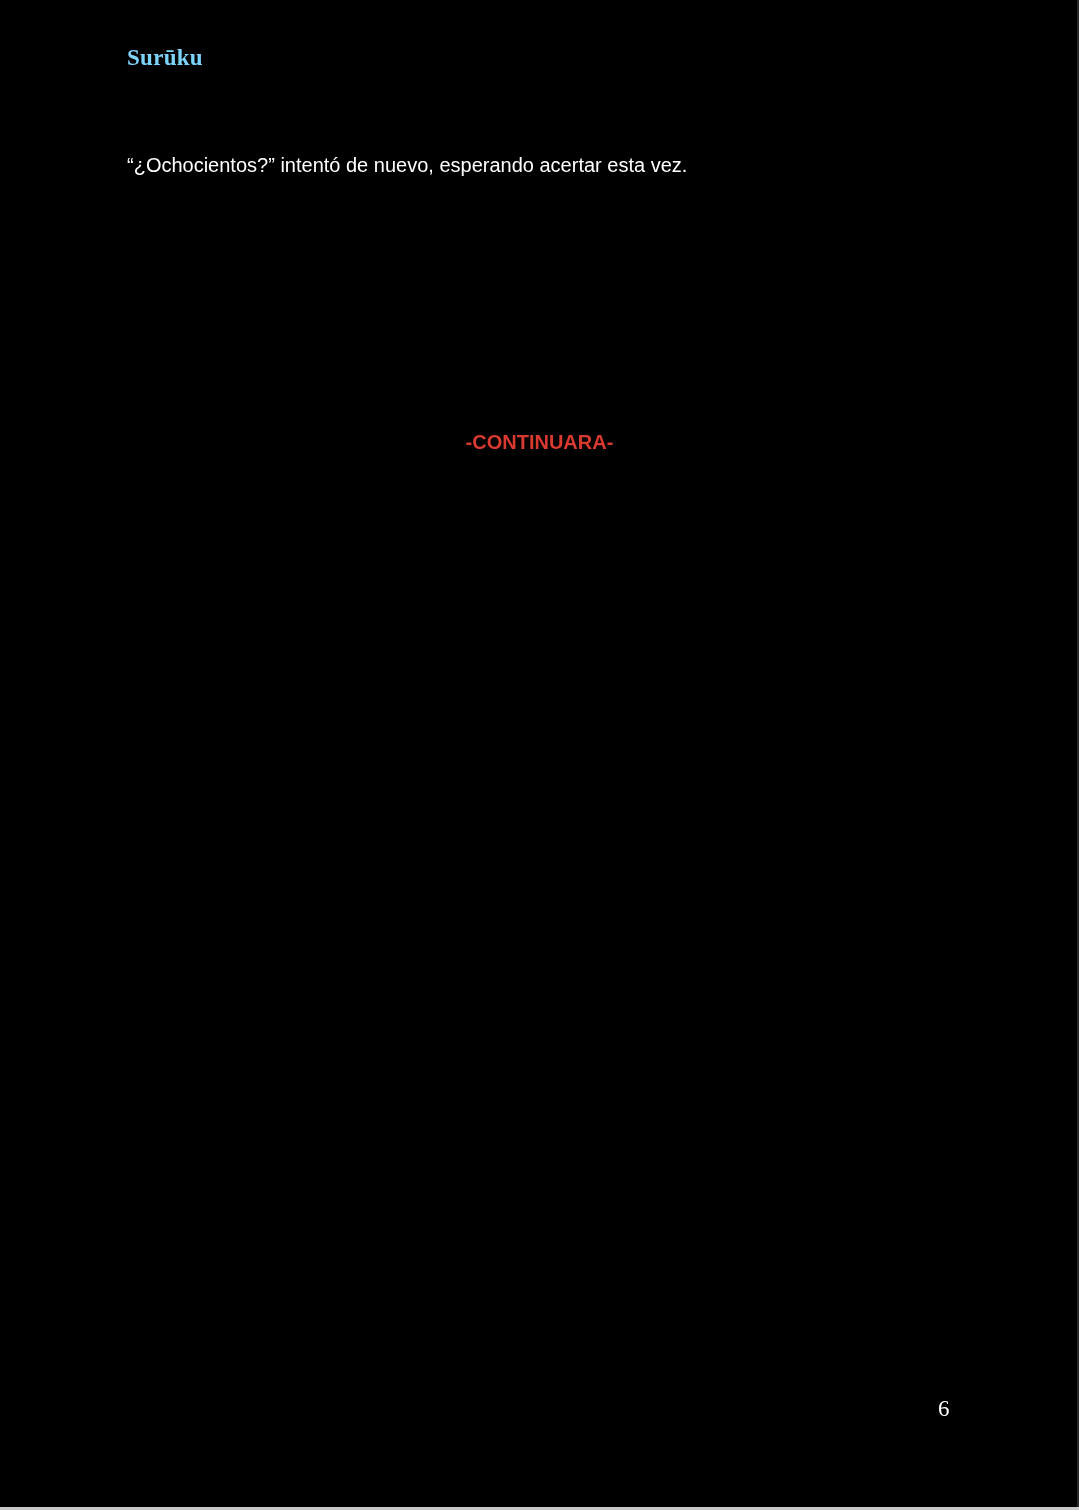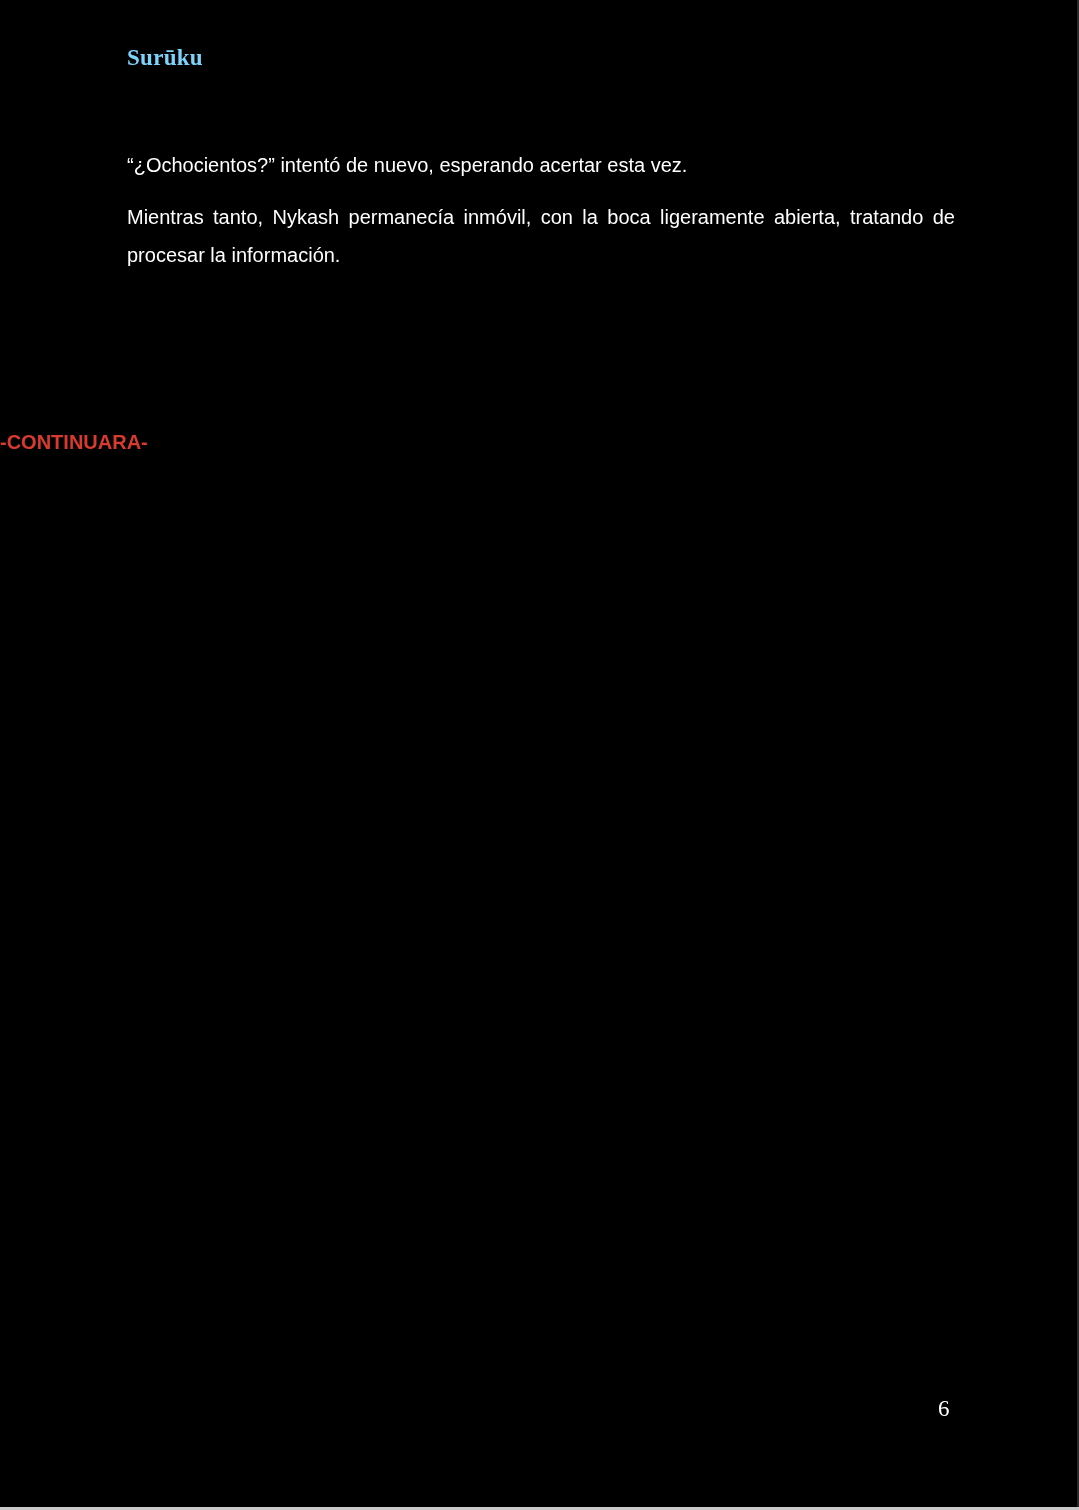--- a/index.html
+++ b/index.html
@@ -53,21 +53,21 @@
     .body-text p {
       margin: 0 0 14px 0;
       text-align: justify;
       text-align-last: left;
     }
     .continue {
       position: absolute;
       left: 0;
       width: 1079px;
       top: 427px;
-      text-align: left;
+      text-align: center;
       font-family: "Liberation Sans", "DejaVu Sans", sans-serif;
       font-weight: bold;
       font-size: 20px;
       line-height: 30px;
       color: #d93a30;
     }
     .page-number {
       position: absolute;
       left: 938px;
       top: 1394px;
@@ -78,20 +78,19 @@
     }
   </style>
 </head>
 <body>
 
 <div class="page">
   <div class="header">Surūku</div>
 
   <div class="body-text">
     <p>“¿Ochocientos?” intentó de nuevo, esperando acertar esta vez.</p>
-    <p>Mientras tanto, Nykash permanecía inmóvil, con la boca ligeramente abierta, tratando de procesar la información.</p>
   </div>
 
   <div class="continue">-CONTINUARA-</div>
 
   <div class="page-number">6</div>
 </div>
 <div class="bottom-strip"></div>
 
 </body></html>

